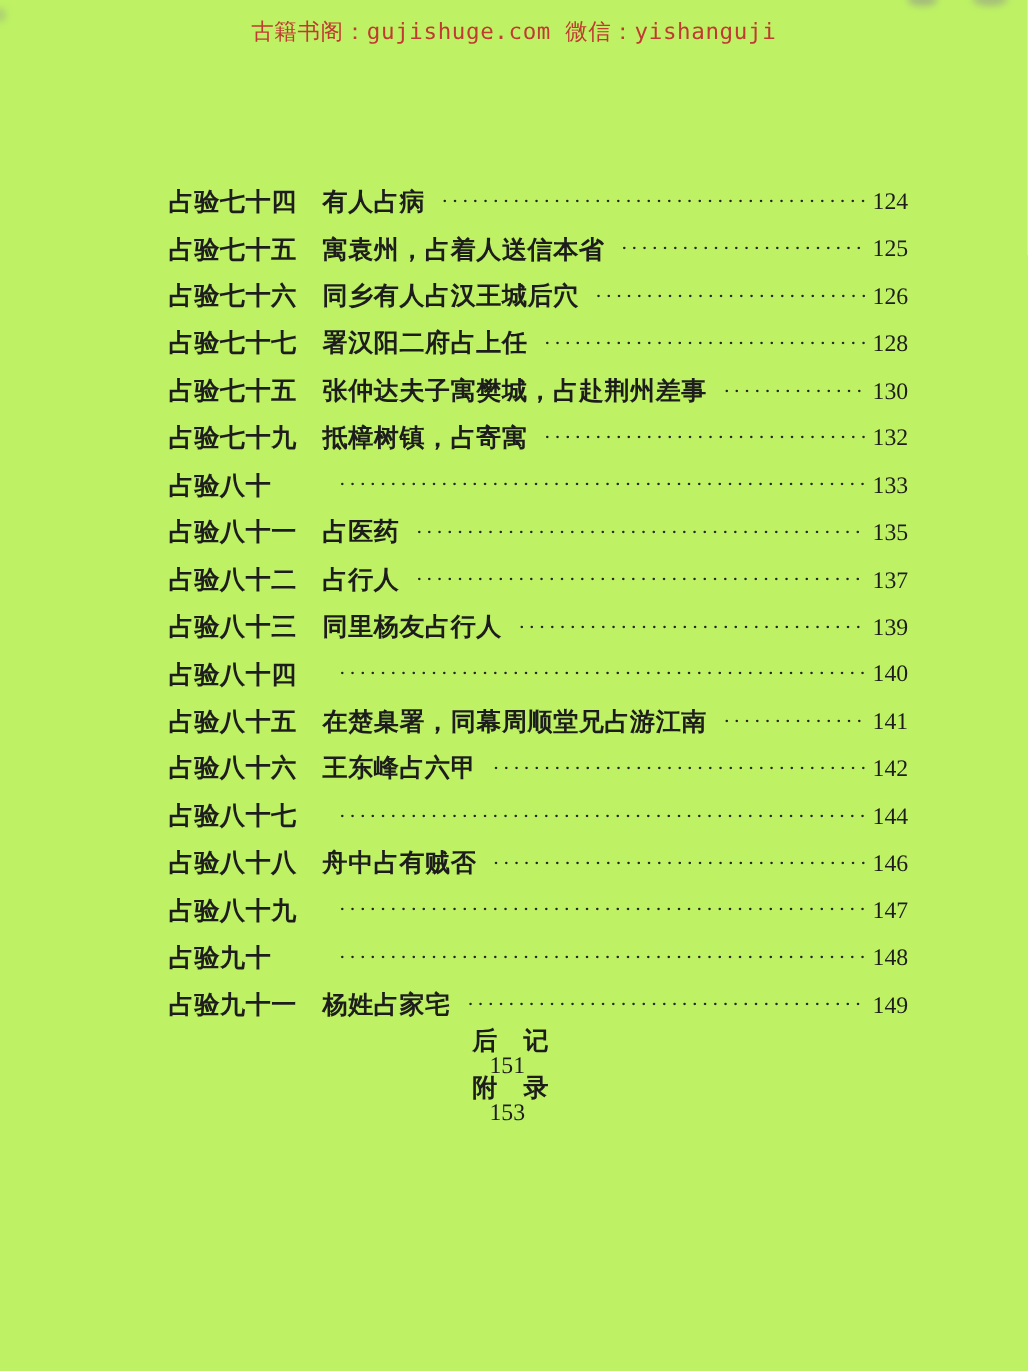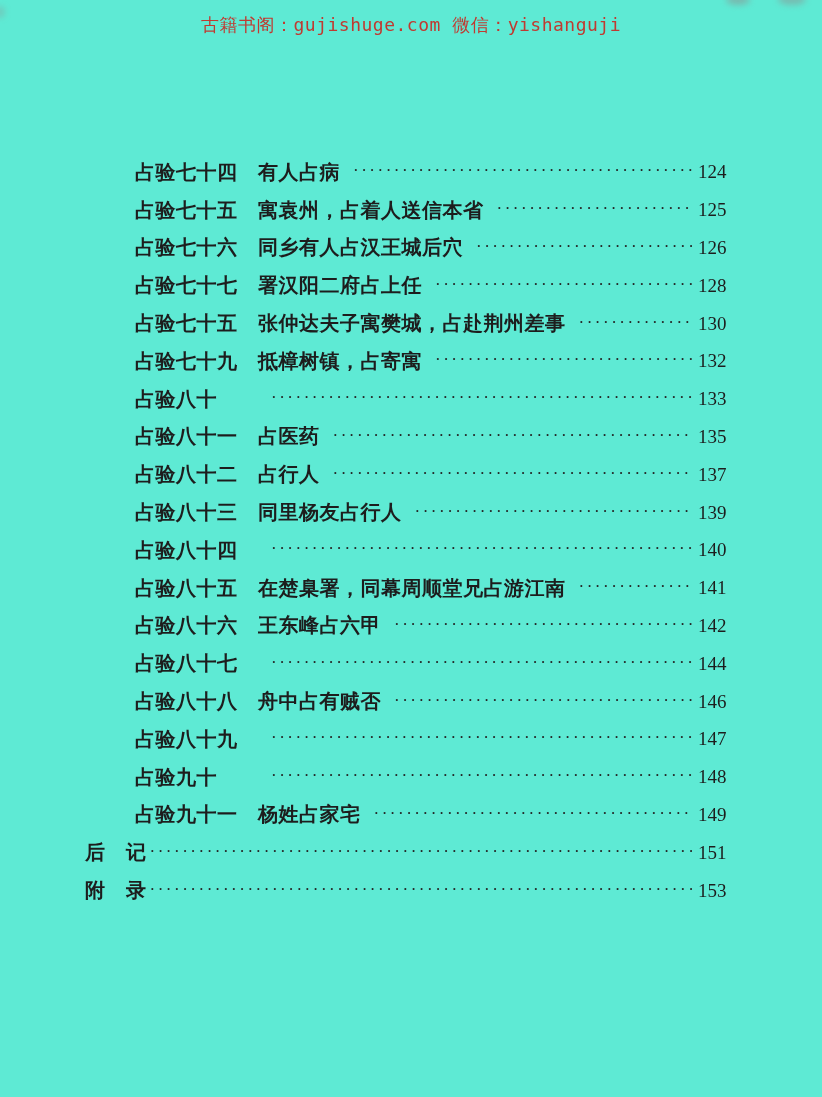--- a/index.html
+++ b/index.html
@@ -1,39 +1,39 @@
 <!DOCTYPE html>
 <html><head>
 <meta charset="utf-8">
 <style>
   html, body { margin: 0; padding: 0; background: #e8e8e8; }
   .page {
     position: relative;
     width: 822px;
     height: 1097px;
     margin: 0 auto;
-    background: #5eead4;
+    background: #bef264;
     overflow: hidden;
     font-family: "Liberation Serif", "DejaVu Serif", serif;
     color: #1d1d1d;
   }
   .watermark {
     position: absolute;
     top: 13px;
     left: 0;
     width: 100%;
     text-align: center;
     font-size: 18px;
     letter-spacing: 0.5px;
     font-family: "DejaVu Sans Mono", "Liberation Mono", monospace;
     font-weight: 500;
   }
   .toc {
     position: absolute;
-    top: 153px;
+    top: 143px;
     left: 135px;
     right: 90px;
   }
   .row {
     display: flex;
     align-items: center;
     height: 37.8px;
     font-size: 20px;
     line-height: 1;
   }
@@ -60,21 +60,21 @@
     color: #242424;
     transform: translateY(-1px);
   }
   .pagenum {
     flex: 0 0 auto;
     min-width: 34px;
     text-align: left;
     font-size: 19px;
     font-weight: 400;
   }
-  .row.back { margin-left: -50px; }
+  .row.back { margin-left: -50px; flex-direction: column; }
   .row.back .label { flex: 0 0 auto; width: auto; }
   .row.back .leader { margin-left: 3px; }
   
   .artifact {
     position: absolute;
     background: #8f8f8f;
     border-radius: 50%;
     filter: blur(3px);
   }
   .artifact.a1 { top: -5px; left: 726px; width: 24px; height: 10px; opacity: 0.55; }

